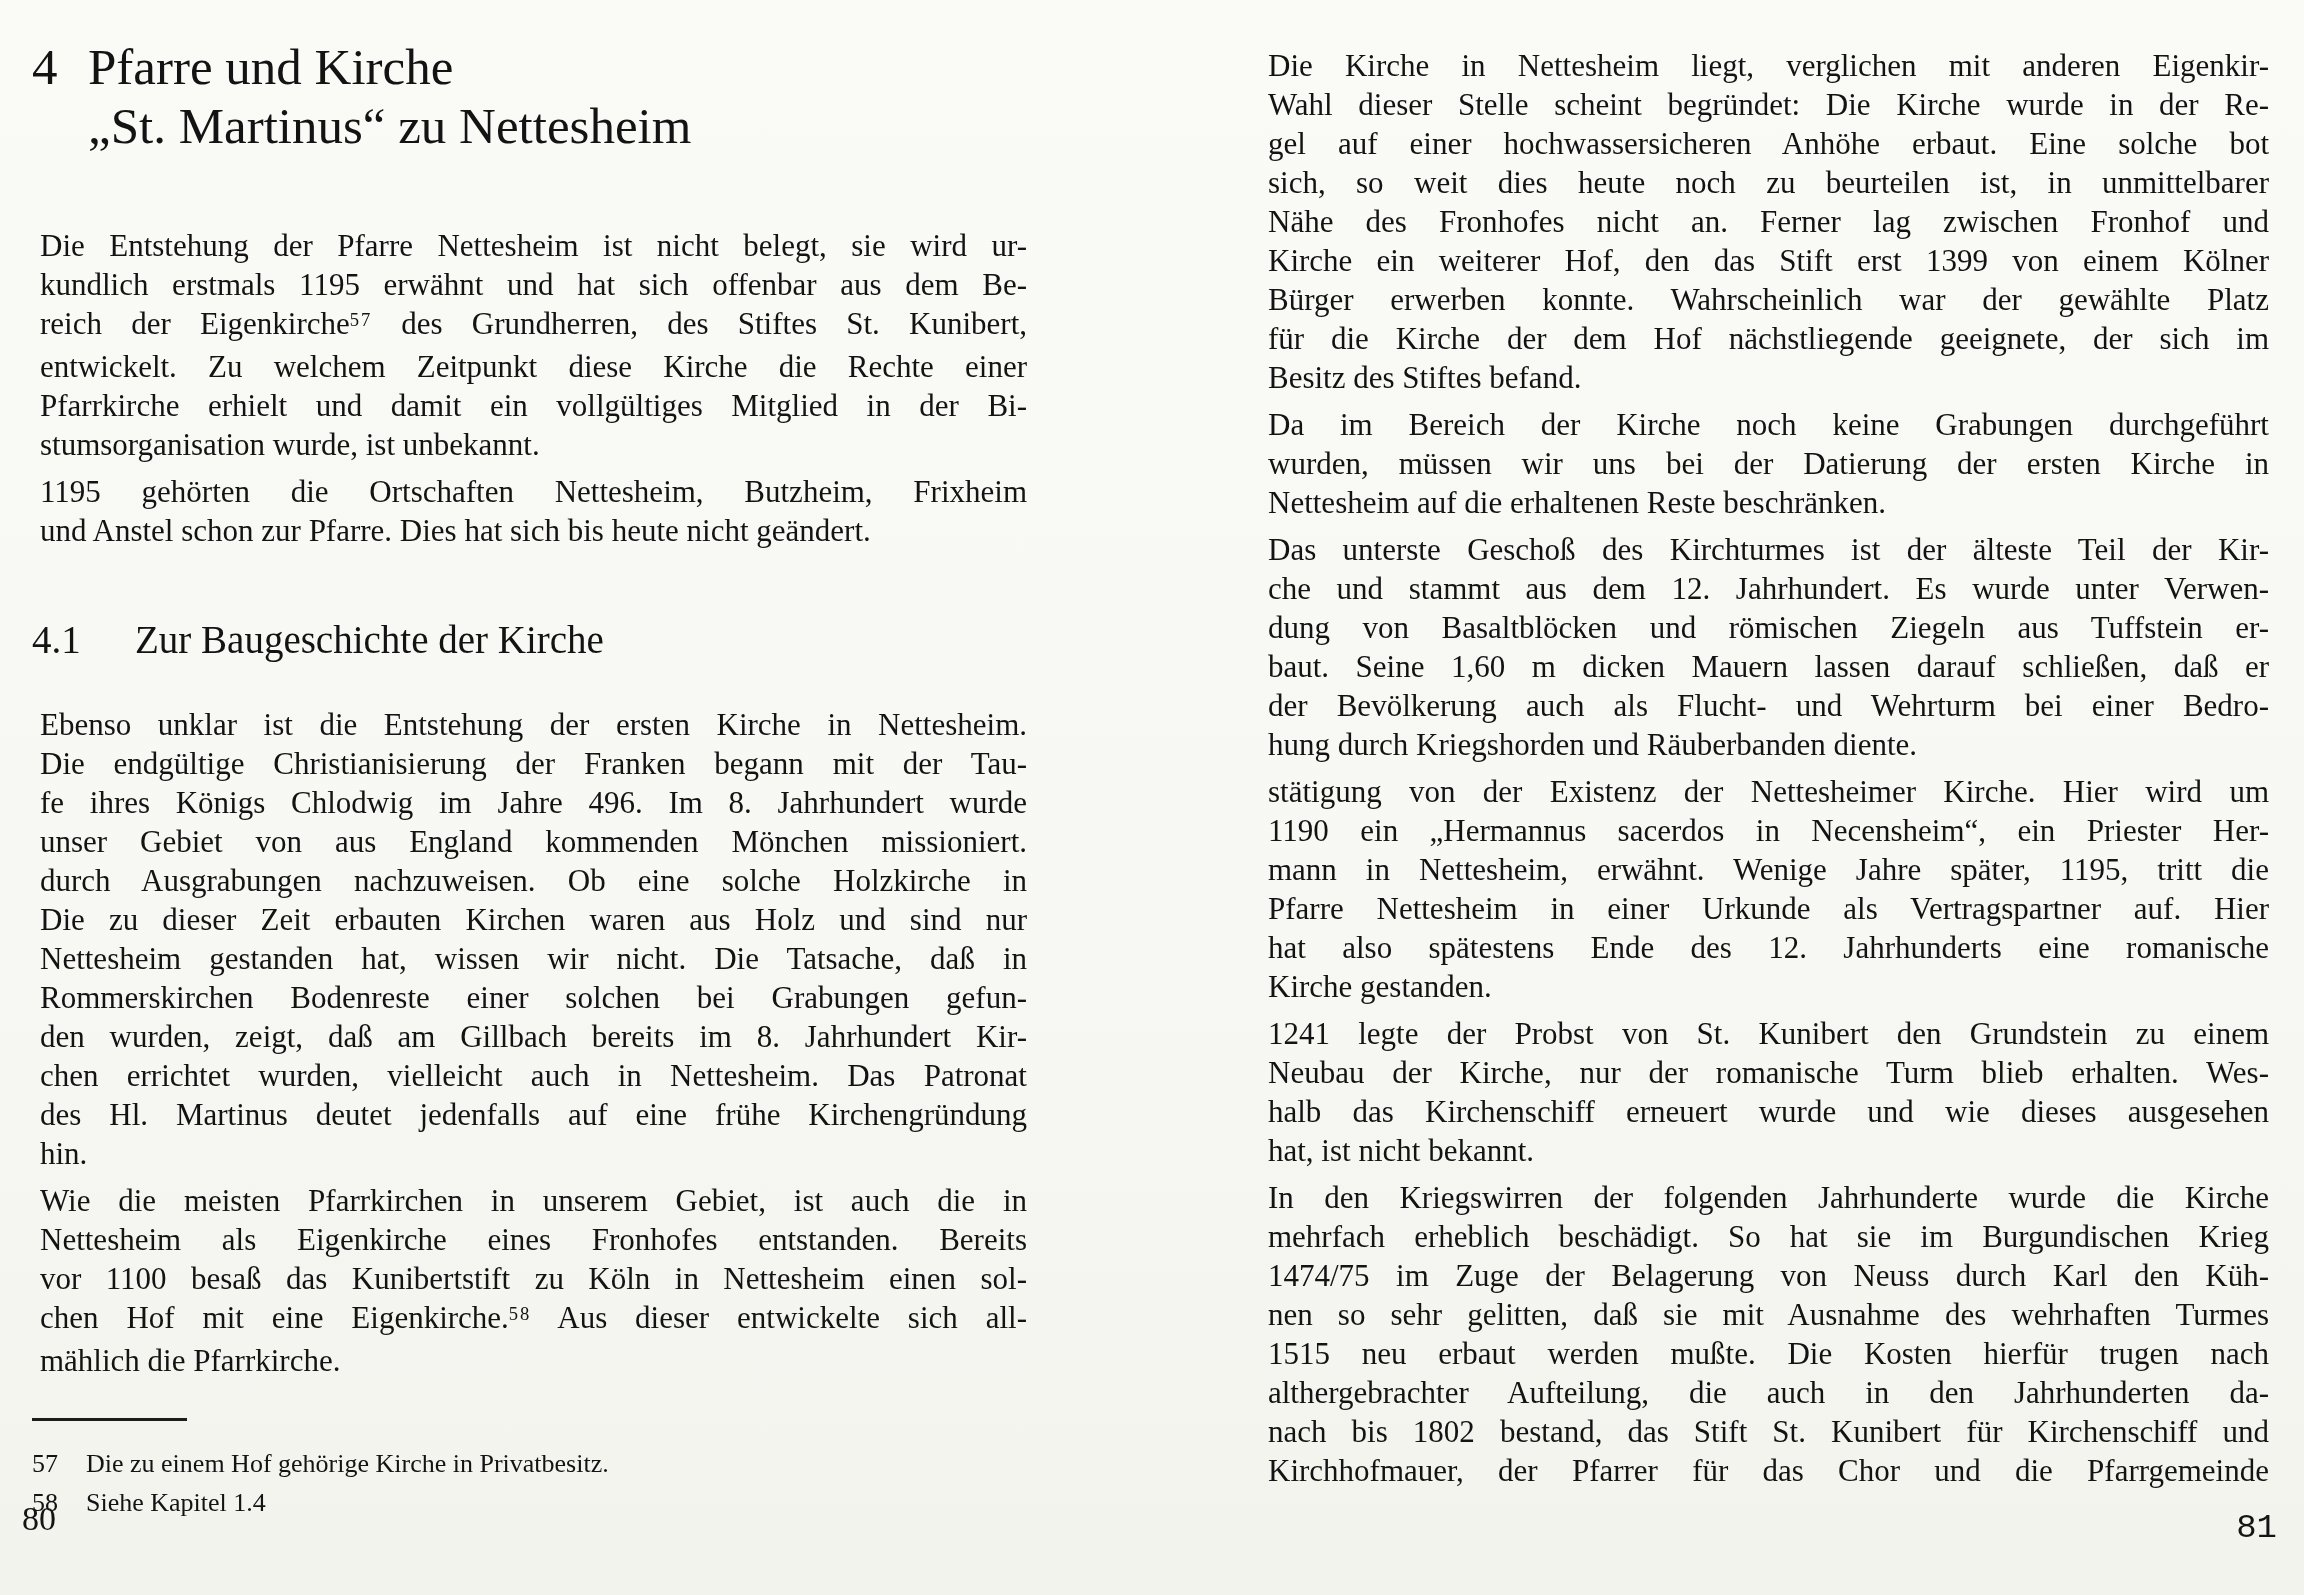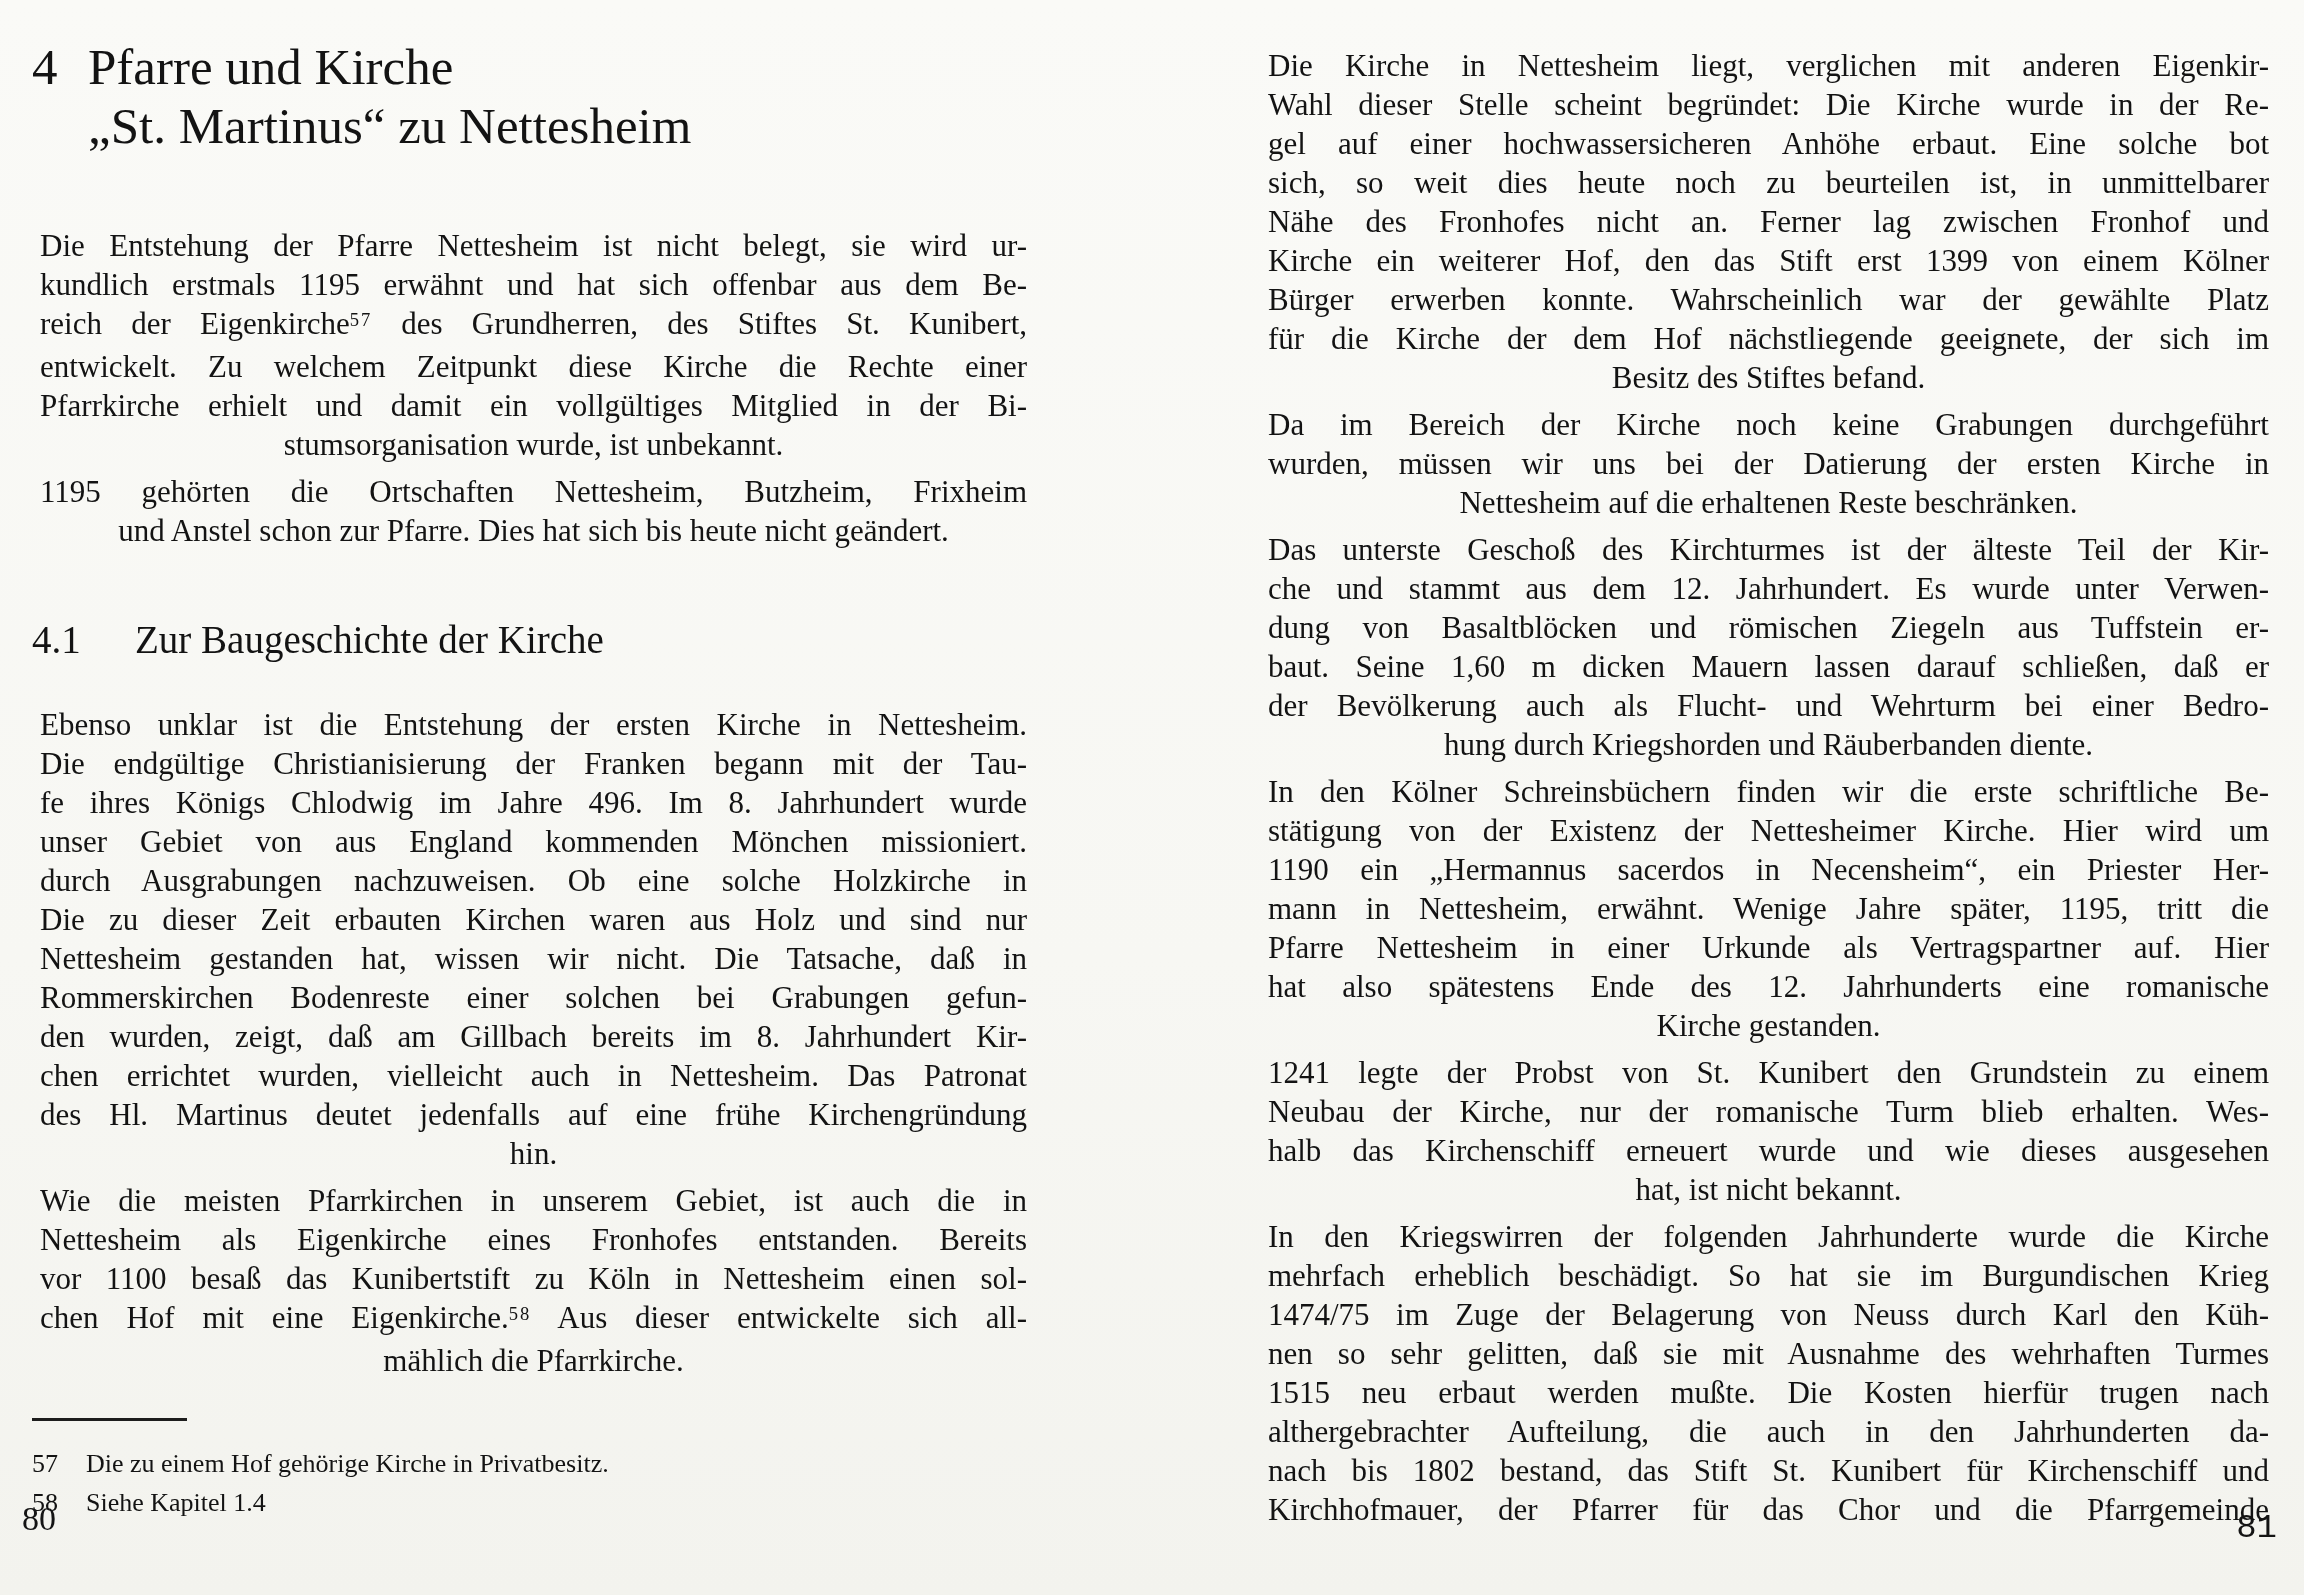--- a/index.html
+++ b/index.html
@@ -22,21 +22,21 @@
   .chapter-head { display: flex; font-size: 51px; line-height: 59px; margin: 0 0 70px 0; font-weight: normal; }
   .ch-num { width: 56px; flex: none; }
   .ch-lines { flex: 1; }
 
   .paragraph { margin: 8px; }
   .line {
     font-size: 31px; line-height: 39px;
     text-align: justify; text-align-last: justify;
     white-space: normal;
   }
-  .line.last { text-align: center; text-align-last: auto; }
+  .line.last { text-align: left; text-align-last: auto; }
   .line sup {
     font-size: 60%;
     vertical-align: baseline; position: relative; top: -0.45em;
     letter-spacing: 1.8px;
   }
 
   .section-head { display: flex; font-size: 39px; line-height: 49px; margin: 65px 0 41px 0; font-weight: normal; }
   .sec-num { width: 103px; flex: none; }
 
   .footnotes { margin-top: 38px; }
@@ -141,21 +141,20 @@
         </div>
         <div class="paragraph">
           <div class="line" style="">Das unterste Geschoß des Kirchturmes ist der älteste Teil der Kir-</div>
           <div class="line" style="">che und stammt aus dem 12. Jahrhundert. Es wurde unter Verwen-</div>
           <div class="line" style="">dung von Basaltblöcken und römischen Ziegeln aus Tuffstein er-</div>
           <div class="line" style="">baut. Seine 1,60 m dicken Mauern lassen darauf schließen, daß er</div>
           <div class="line" style="">der Bevölkerung auch als Flucht- und Wehrturm bei einer Bedro-</div>
           <div class="line last" style="">hung durch Kriegshorden und Räuberbanden diente.</div>
         </div>
         <div class="paragraph">
-          <div class="line" style="">In den Kölner Schreinsbüchern finden wir die erste schriftliche Be-</div>
           <div class="line" style="">stätigung von der Existenz der Nettesheimer Kirche. Hier wird um</div>
           <div class="line" style="">1190 ein „Hermannus sacerdos in Necensheim“, ein Priester Her-</div>
           <div class="line" style="">mann in Nettesheim, erwähnt. Wenige Jahre später, 1195, tritt die</div>
           <div class="line" style="">Pfarre Nettesheim in einer Urkunde als Vertragspartner auf. Hier</div>
           <div class="line" style="">hat also spätestens Ende des 12. Jahrhunderts eine romanische</div>
           <div class="line last" style="">Kirche gestanden.</div>
         </div>
         <div class="paragraph">
           <div class="line" style="">1241 legte der Probst von St. Kunibert den Grundstein zu einem</div>
           <div class="line" style="">Neubau der Kirche, nur der romanische Turm blieb erhalten. Wes-</div>

